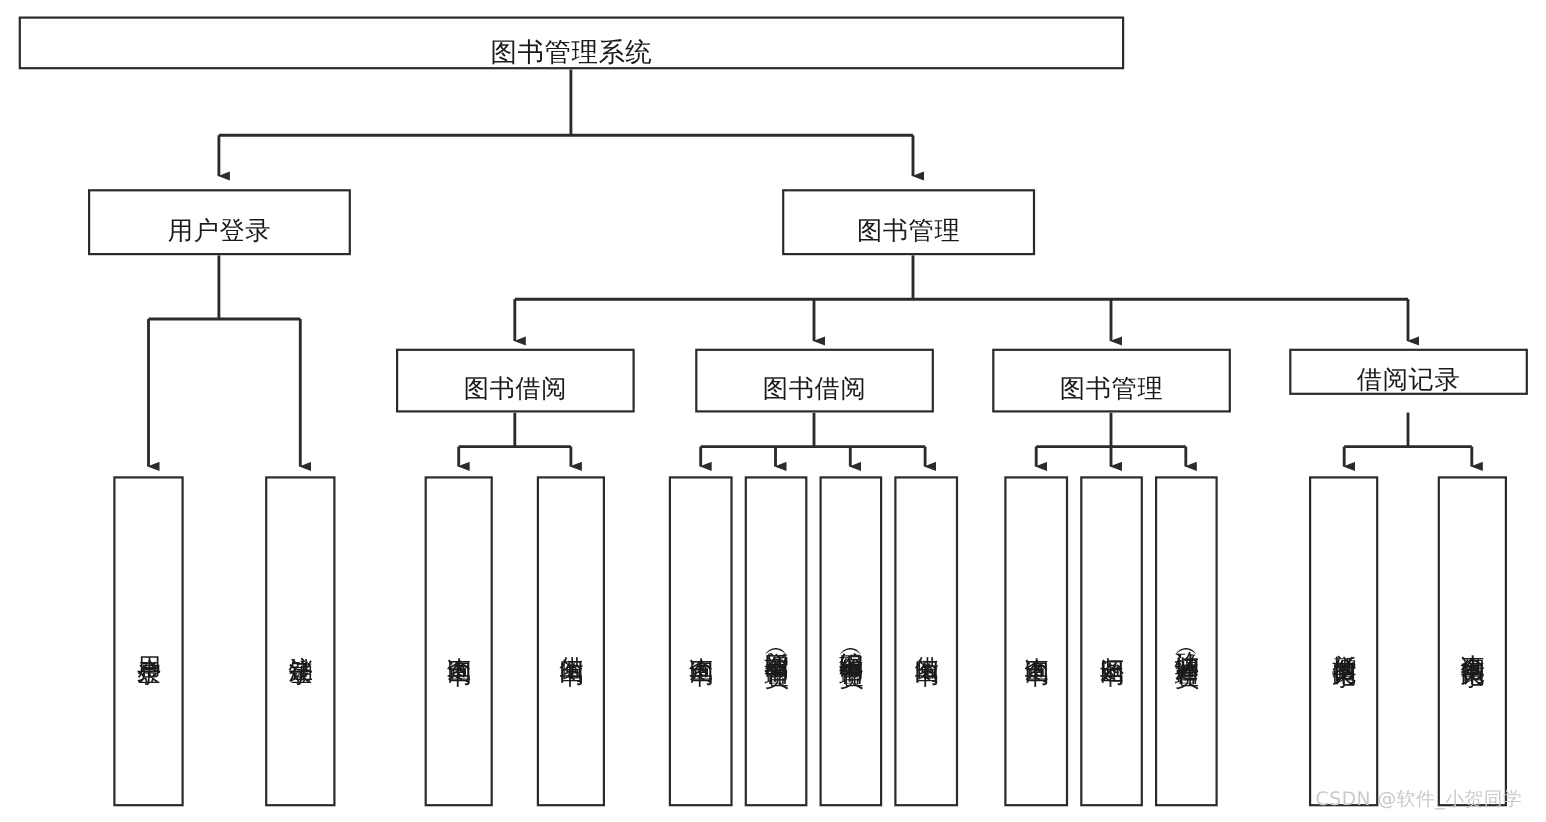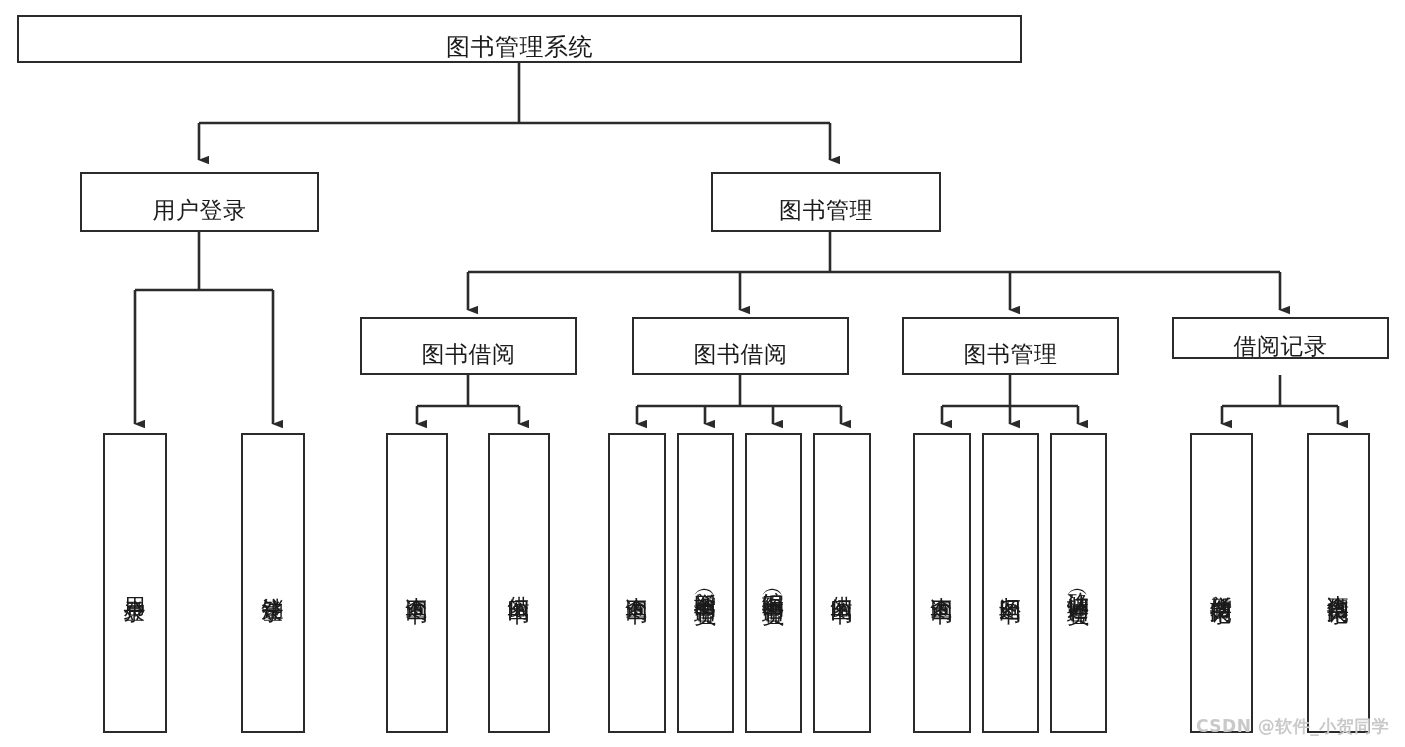--- a/index.html
+++ b/index.html
@@ -190,15 +190,15 @@
     <span class="node-label">确认归还（管理员）</span>
   </div>
 
   <div class="node vert" style="left:1190px; top:433px; width:63px; height:300px;">
     <span class="node-label">新增借阅记录</span>
   </div>
   <div class="node vert" style="left:1307px; top:433px; width:63px; height:300px;">
     <span class="node-label">查询借阅记录</span>
   </div>
 
-  <div class="watermark" style="left:1196px; top:715px;font-weight:bold;">CSDN @软件_小贺同学</div>
+  <div class="watermark" style="left:1196px; top:715px;">CSDN @软件_小贺同学</div>
 
 </div>
 
 </body></html>

